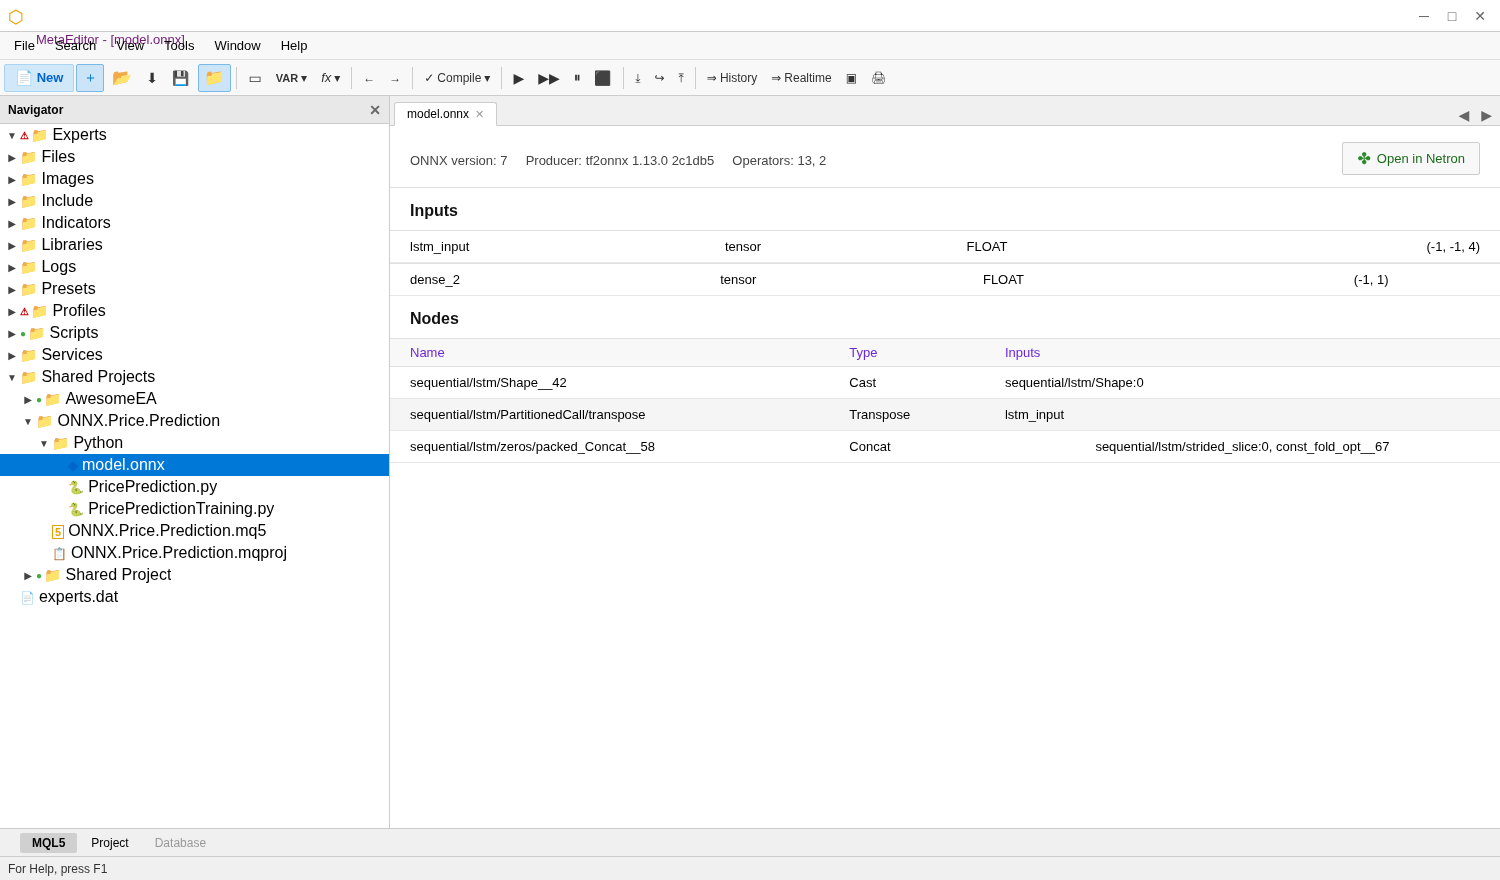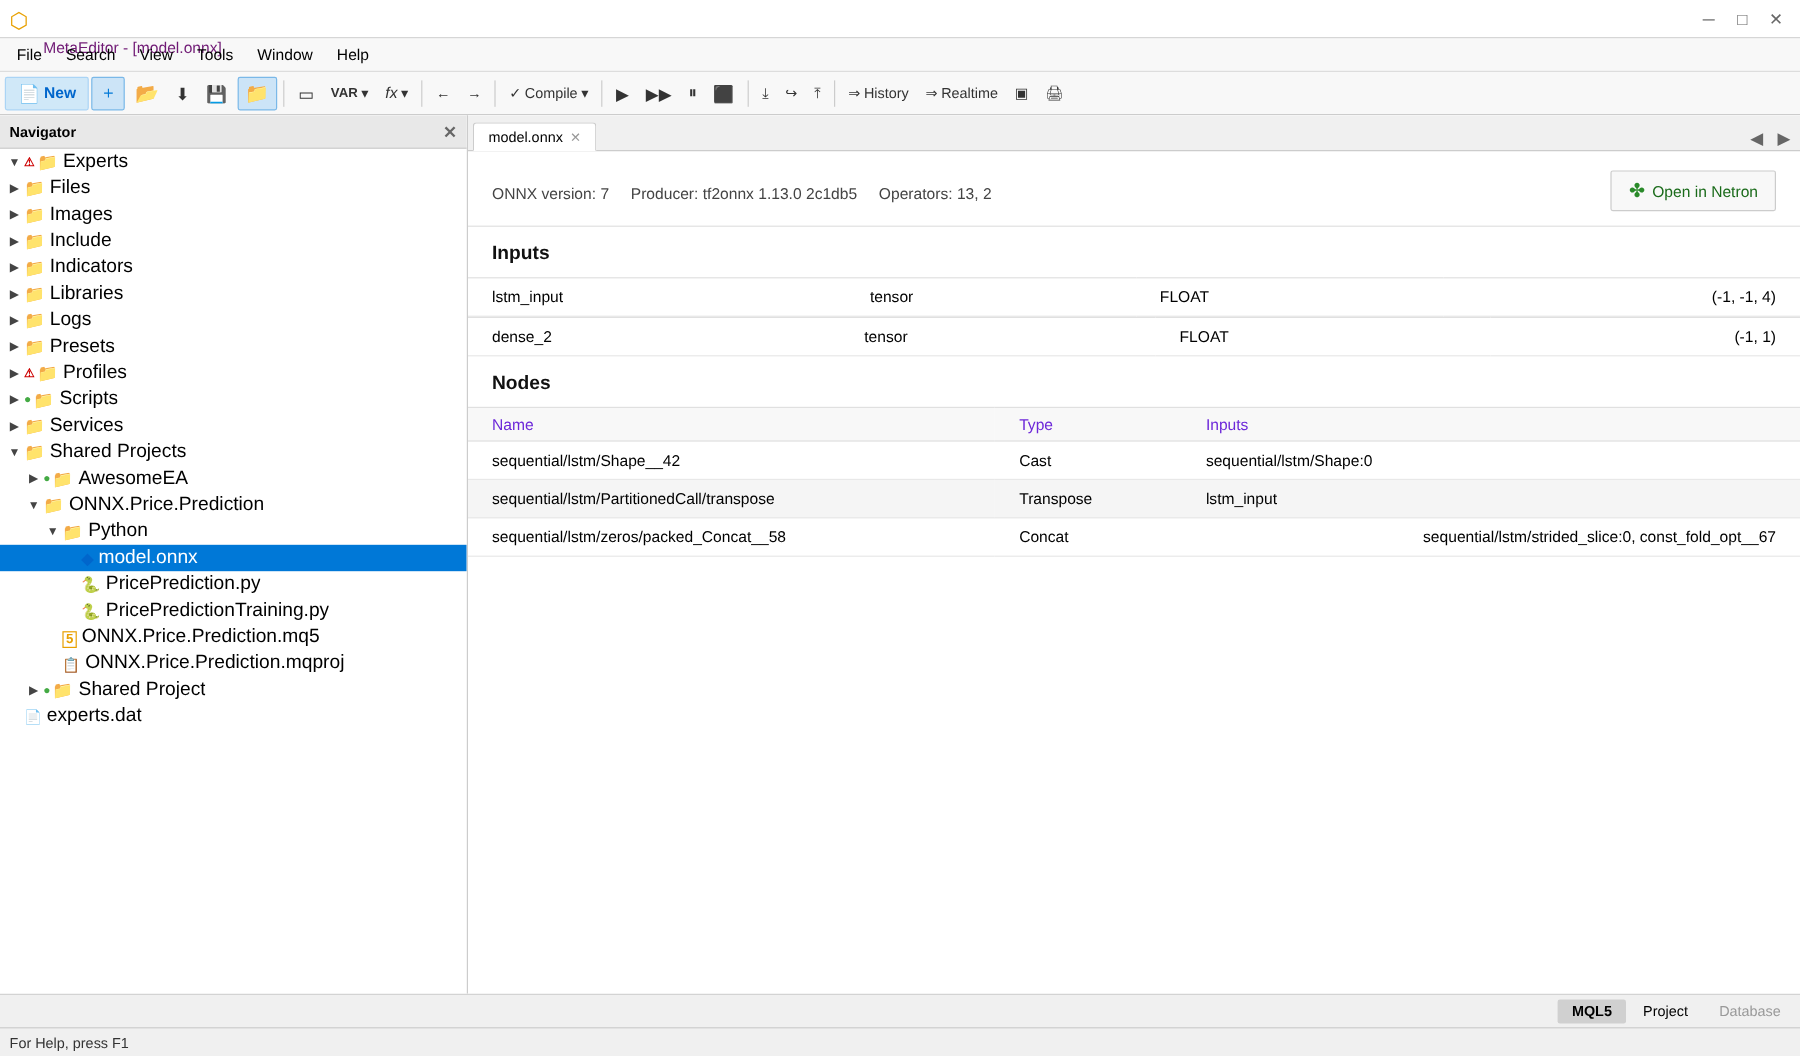--- a/index.html
+++ b/index.html
@@ -222,23 +222,22 @@
       padding: 0 8px;
       font-size: 12px;
       color: #333;
     }
     #bottom-tabs {
       background: #f0f0f0;
       height: 28px;
       border-top: 1px solid #ccc;
       display: flex;
       align-items: center;
-      padding: 0 4px;
+      padding: 0 20px;
       gap: 2px;
-      justify-content: flex-end;
     }
     .bottom-tab {
       padding: 3px 12px;
       font-size: 12px;
       cursor: pointer;
       border-radius: 2px;
     }
     .bottom-tab.active { background: #d0d0d0; font-weight: bold; }
 
     
@@ -527,21 +526,21 @@
         </table>
       </div>
 
       <div>
         <table class="data-table">
           <tbody id="outputs-tbody">
           <tr>
     <td>dense_2</td>
     <td>tensor</td>
     <td>FLOAT</td>
-    <td style="text-align:right;">(-1, 1)</td>
+    <td style="text-align:center;">(-1, 1)</td>
   </tr>
             </tbody>
         </table>
       </div>
 
       <div>
         <div class="section-title">Nodes</div>
         <table class="data-table">
           <thead>
             <tr>
@@ -557,21 +556,21 @@
     <td style="text-align:left;">sequential/lstm/Shape:0</td>
   </tr>
               <tr>
     <td>sequential/lstm/PartitionedCall/transpose</td>
     <td>Transpose</td>
     <td style="text-align:left;">lstm_input</td>
   </tr>
               <tr>
     <td>sequential/lstm/zeros/packed_Concat__58</td>
     <td>Concat</td>
-    <td style="text-align:right;">sequential/lstm/strided_slice:0, const_fold_opt__67</td>
+    <td style="text-align:center;">sequential/lstm/strided_slice:0, const_fold_opt__67</td>
   </tr>
             </tbody>
         </table>
       </div>
     </div>
   </div>
 </div>
 
 <div id="bottom-tabs">
   <span class="bottom-tab active">MQL5</span>

